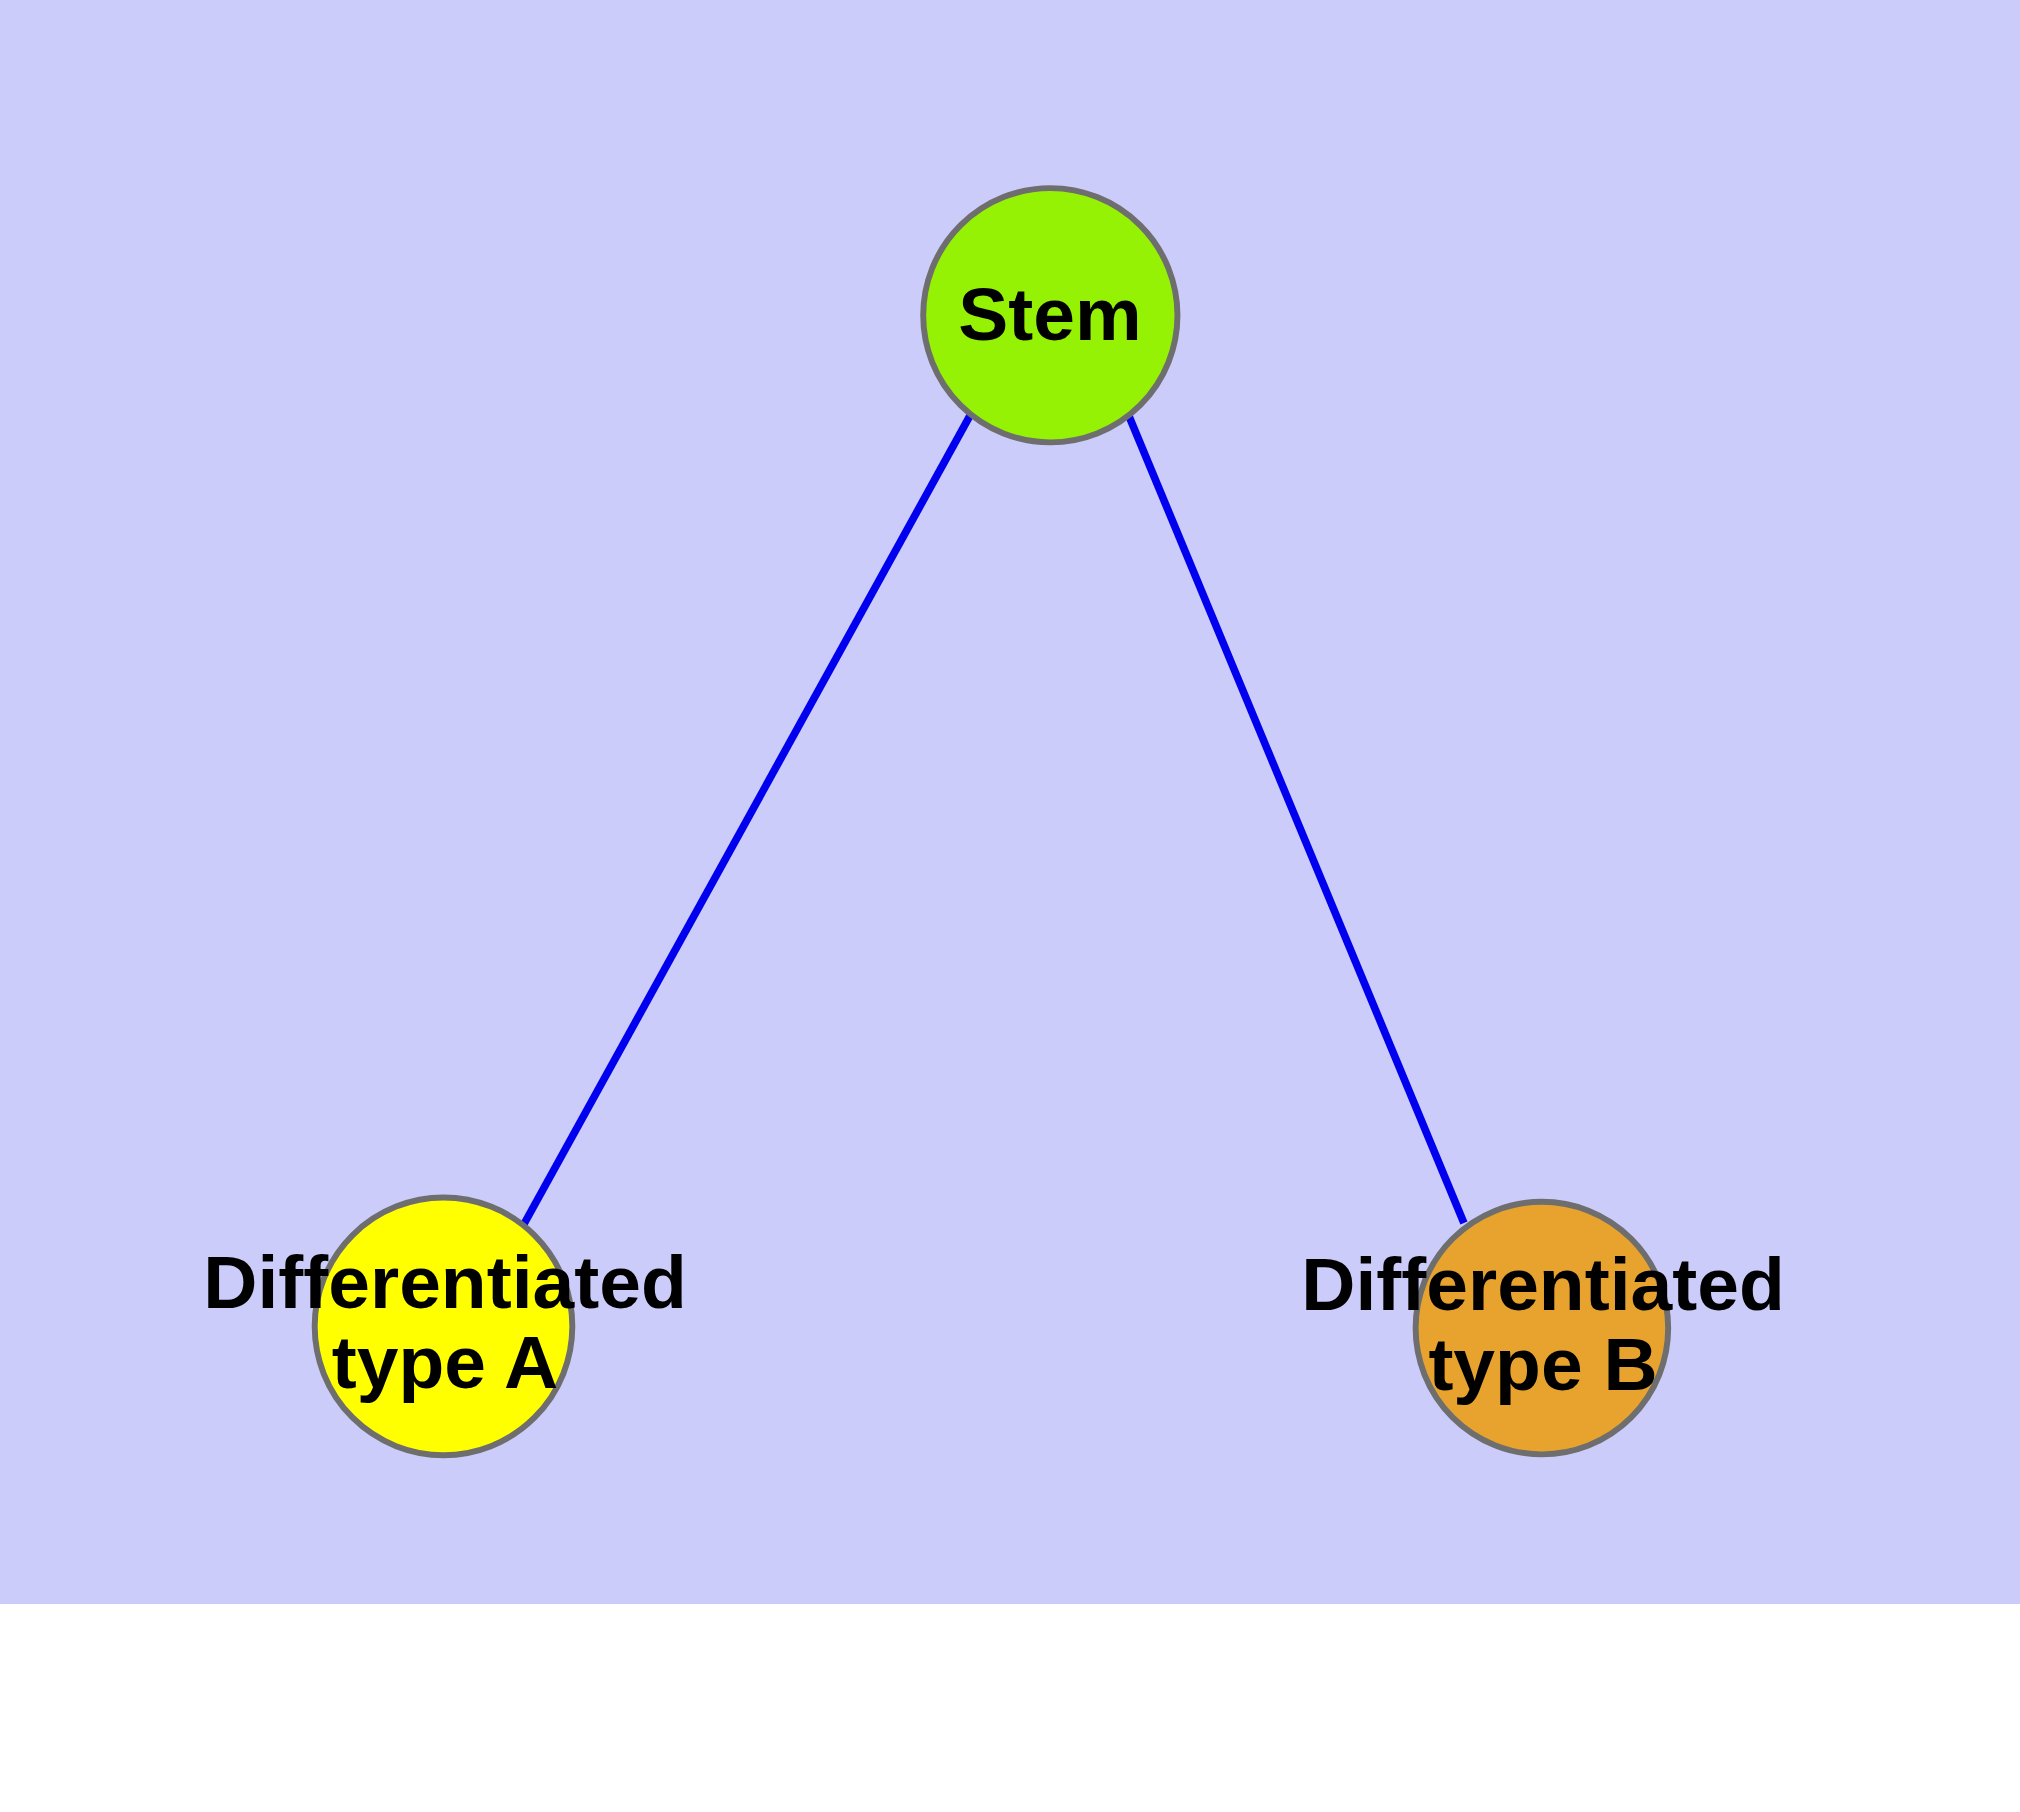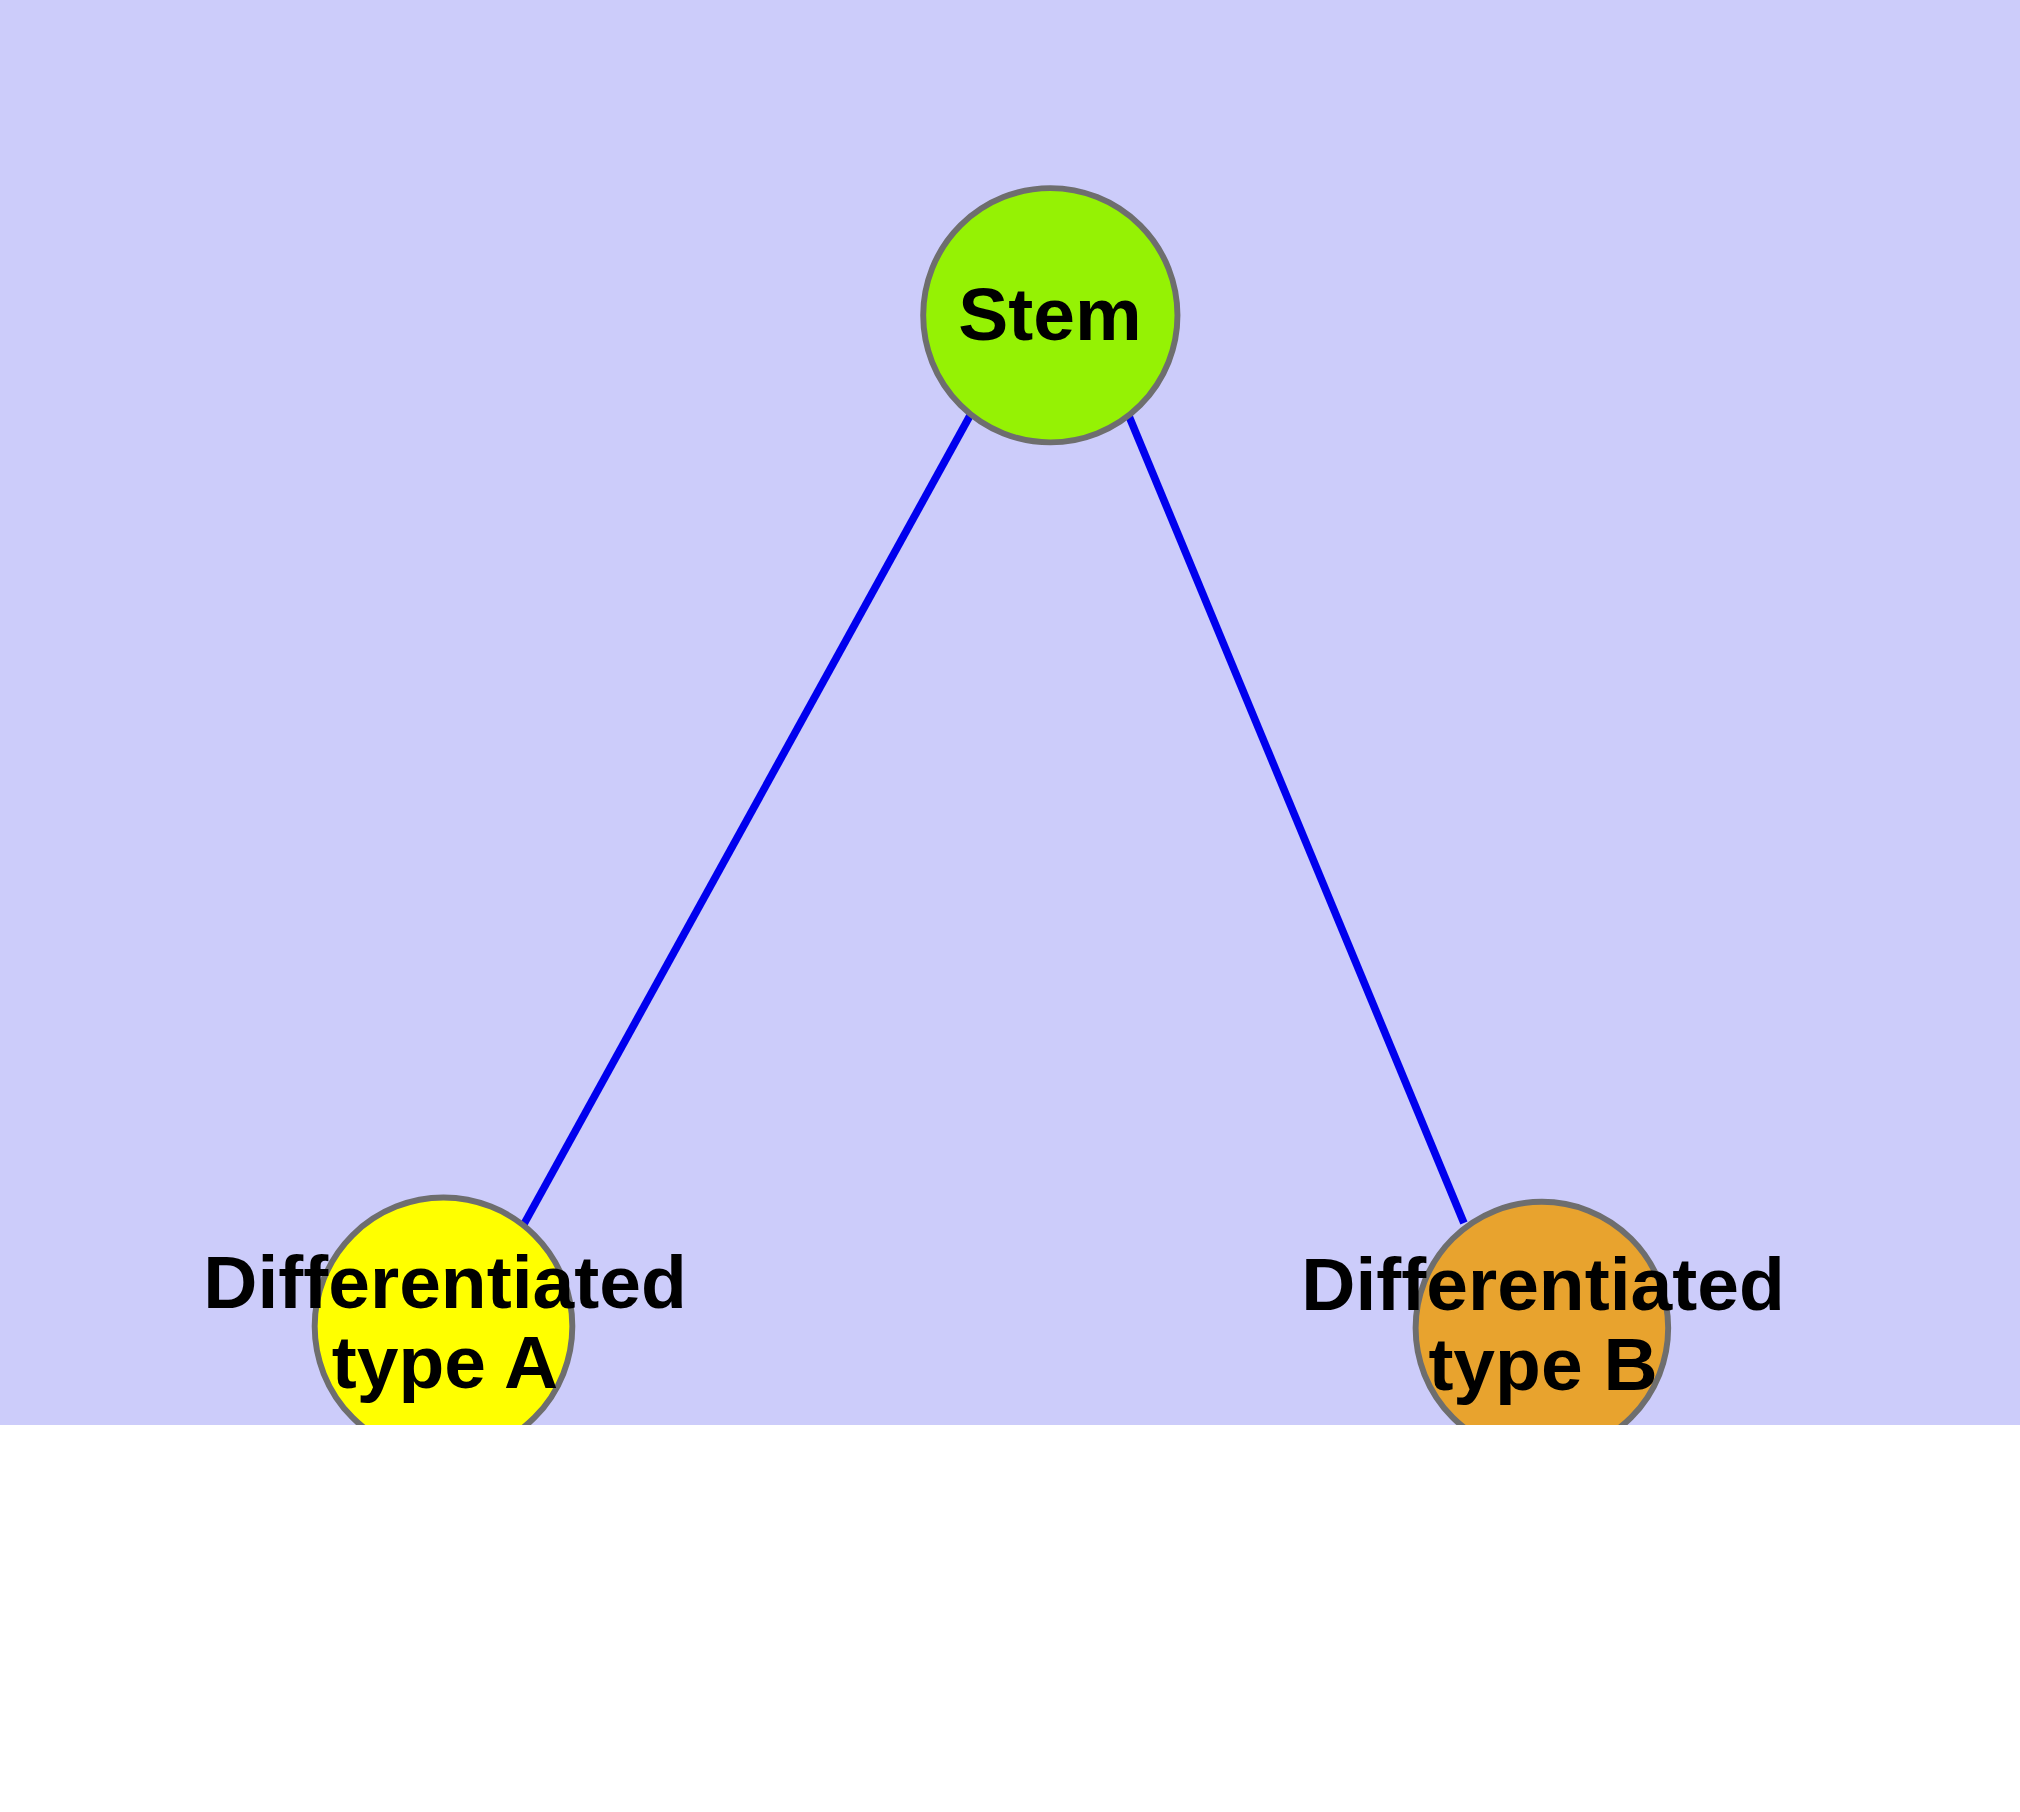--- a/index.html
+++ b/index.html
@@ -4,21 +4,21 @@
 <title>Cell Differentiation Graph</title>
 <style>
   html, body {
     margin: 0;
     padding: 0;
     background: #ffffff;
   }
   #canvas {
     position: relative;
     width: 2021px;
-    height: 1425px;
+    height: 1604px;
     overflow: hidden;
     font-family: "Liberation Sans", sans-serif;
   }
   #bg-rect {
     position: absolute;
     left: 0; top: 0;
     width: 2021px;
     height: 1812px;
     background: #ccccfa;
   }

